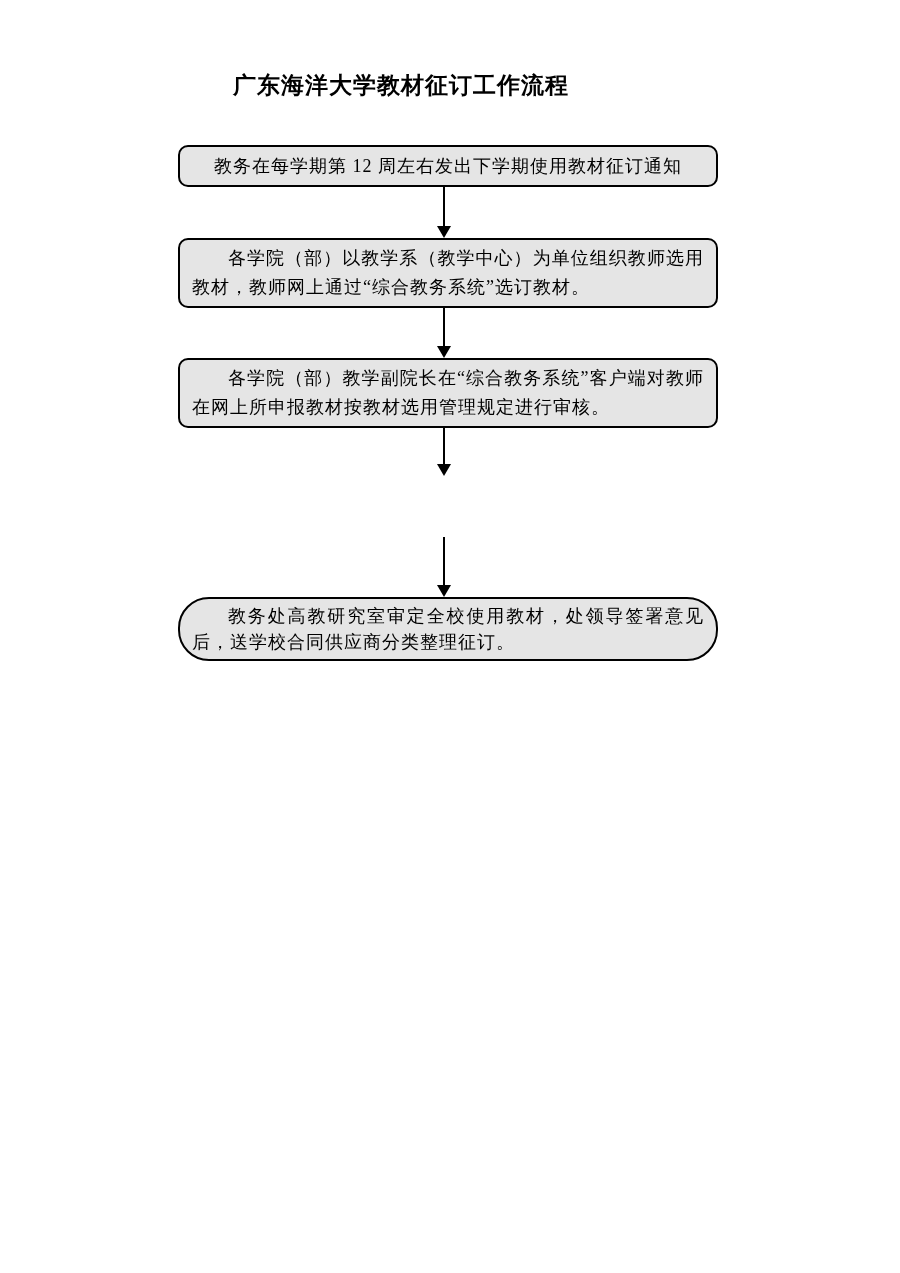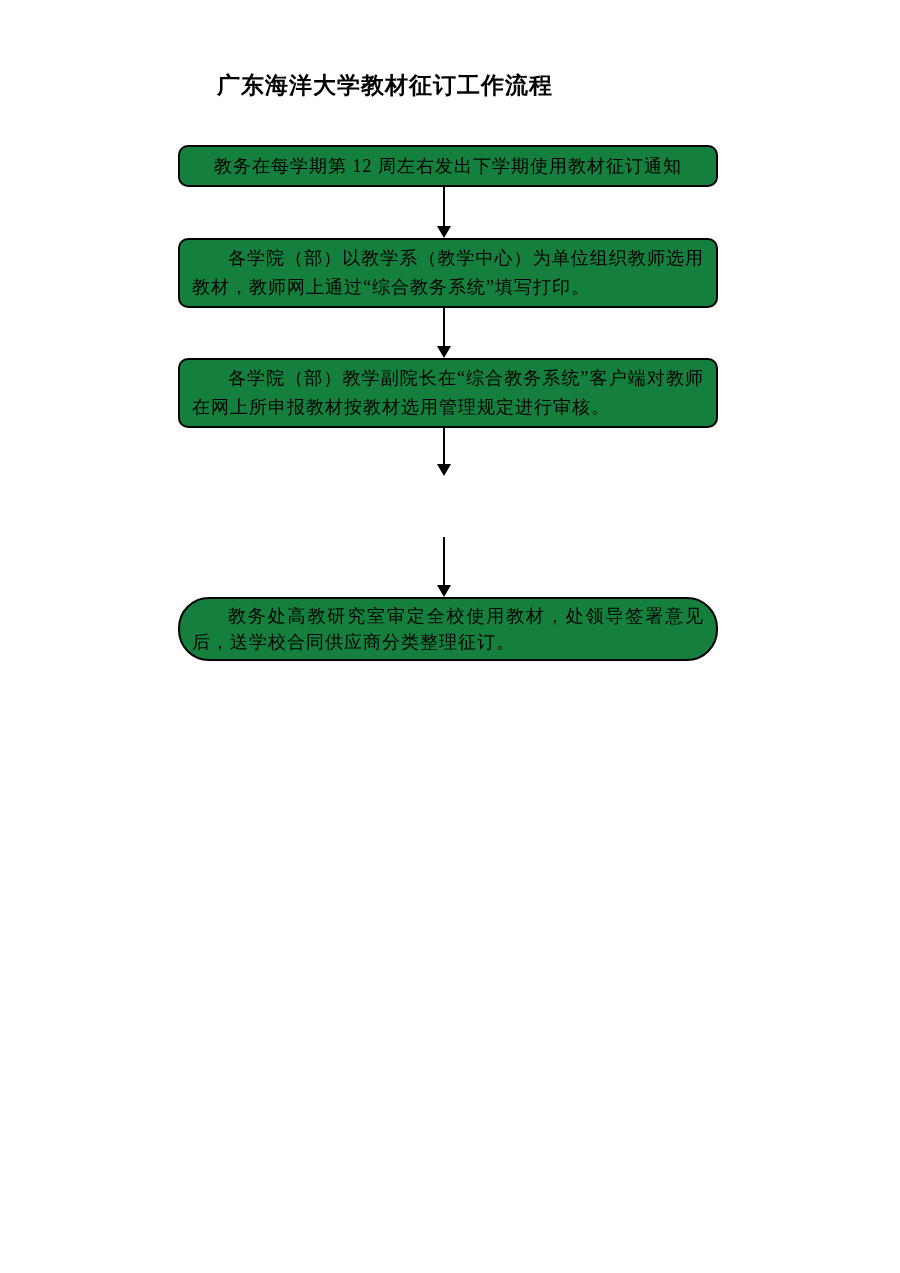--- a/index.html
+++ b/index.html
@@ -19,27 +19,28 @@
   .title {
     position: absolute;
     top: 70px;
     left: 0;
     width: 770px;
     text-align: center;
     font-size: 23px;
     font-weight: bold;
     letter-spacing: 1px;
     color: #000000;
+    padding-left: 16px;
   }
   .box {
     position: absolute;
     box-sizing: border-box;
     border: 2px solid #000000;
     border-radius: 10px;
-    background: #15803d;
+    background: #e5e5e5;
     display: flex;
     align-items: center;
   }
   .box-text {
     width: 100%;
     padding: 0 12px;
     font-size: 18px;
     line-height: 29px;
     text-align: justify;
     letter-spacing: 1px;
@@ -95,21 +96,21 @@
   <div class="box" id="box1">
     <div class="box-text centered">教务在每学期第 12 周左右发出下学期使用教材征订通知</div>
   </div>
 
   <div class="arrow" id="arrow1">
     <div class="shaft"></div>
     <div class="head"></div>
   </div>
 
   <div class="box" id="box2">
-    <div class="box-text indented">各学院（部）以教学系（教学中心）为单位组织教师选用教材，教师网上通过“综合教务系统”填写打印。</div>
+    <div class="box-text indented">各学院（部）以教学系（教学中心）为单位组织教师选用教材，教师网上通过“综合教务系统”选订教材。</div>
   </div>
 
   <div class="arrow" id="arrow2">
     <div class="shaft"></div>
     <div class="head"></div>
   </div>
 
   <div class="box" id="box3">
     <div class="box-text indented">各学院（部）教学副院长在“综合教务系统”客户端对教师在网上所申报教材按教材选用管理规定进行审核。</div>
   </div>

